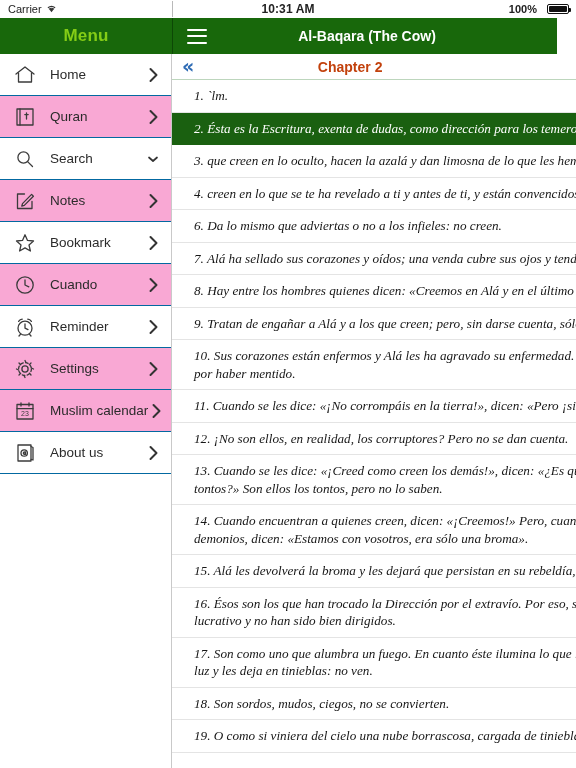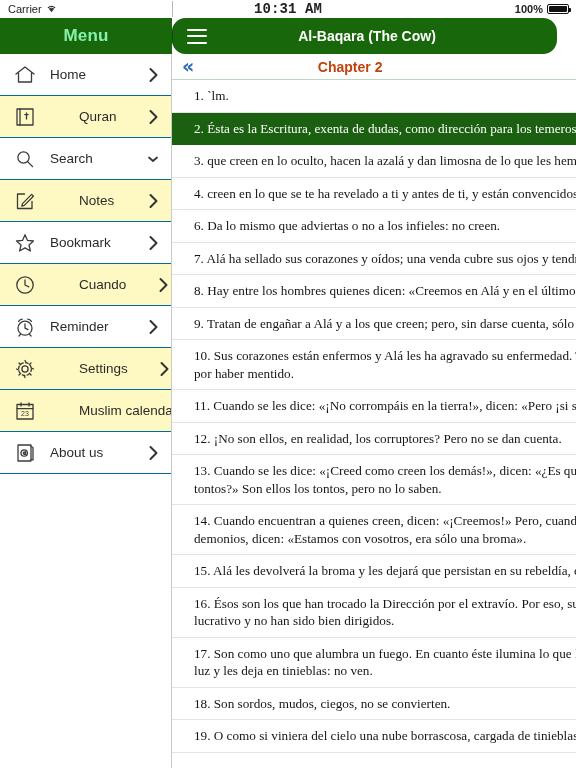--- a/index.html
+++ b/index.html
@@ -36,30 +36,29 @@
     display: flex;
     align-items: flex-end;
     gap: 4px;
     padding-left: 8px;
     width: 172px;
   }
   .status-center {
     flex: 1;
     text-align: center;
     font-weight: bold;
-    font-size: 14px;
+    font-size: 12px;
     letter-spacing: 0.1px;
-    font-family: Liberation Mono, monospace;
   }
   .status-right {
     width: 172px;
     display: flex;
     align-items: center;
     justify-content: flex-end;
-    gap: 4px;
+    gap: 10px;
     padding-right: 7px;
     font-weight: bold;
     font-size: 11px;
   }
   .wifi-icon { display:block; }
   .battery {
     position: relative;
     width: 22px; height: 10px;
     border: 1px solid #111;
     border-radius: 2px;
@@ -99,24 +98,23 @@
   .navbar-left {
     left: 0;
     width: 172px;
     justify-content: center;
   }
   .navbar-right {
     left: 172px;
     width: 385px;
     justify-content: space-between;
     border-left: 1px solid #0d4806;
-    border-radius: 14px;
   }
   .menu-title {
-    color: #86efac;
+    color: #84cc16;
     font-size: 17px;
     font-weight: bold;
     letter-spacing: 0.2px;
   }
   .hamburger {
     width: 20px;
     height: 15px;
     margin-left: 14px;
     display: flex;
     flex-direction: column;
@@ -154,21 +152,21 @@
   .side-item {
     position: relative;
     height: 42px;
     display: flex;
     align-items: center;
     padding: 0 10px 0 12px;
     border-bottom: 1px solid #0369a1;
     background: #ffffff;
     cursor: pointer;
   }
-  .side-item.alt { background: #fef9c3; gap: 29px; }
+  .side-item.alt { background: #f9a8d4; }
   .side-icon {
     width: 26px;
     height: 26px;
     flex: 0 0 26px;
     display: flex;
     align-items: center;
     justify-content: center;
     color: #3b3b3b;
   }
   .side-label {
@@ -233,20 +231,21 @@
     padding: 7px 0 7px 22px;
     border-bottom: 1px solid #e4e4e4;
     font-family: "Liberation Serif", serif;
     font-size: 13.2px;
     line-height: 17.5px;
     color: #161616;
     white-space: pre;
     overflow: hidden;
     background: #ffffff;
     cursor: pointer;
+    font-style: italic;
   }
   .verse.selected {
     background: #1A6010;
     color: #ffffff;
     border-bottom-color: #1A6010;
   }
   .verse-line { display: block; white-space: pre; }
 
   
   .vscroll {

